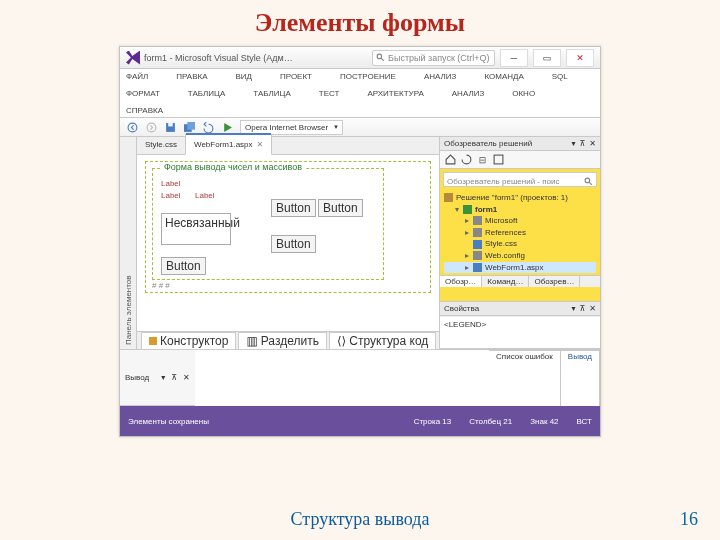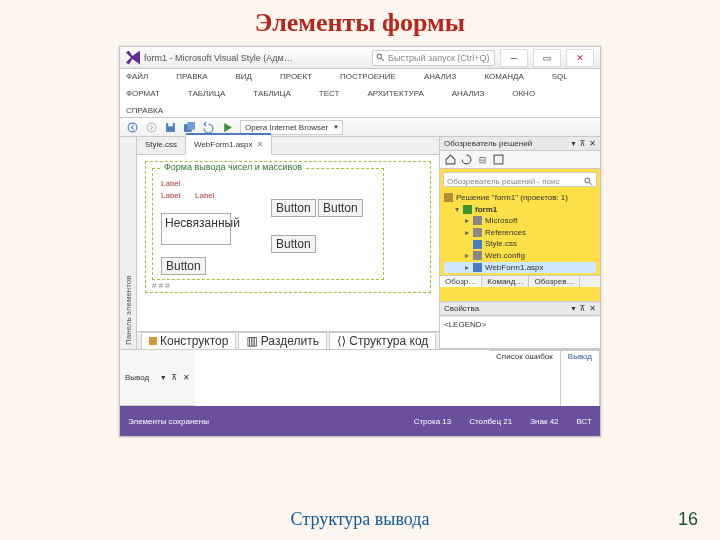--- a/index.html
+++ b/index.html
@@ -91,21 +91,21 @@
   .outhdr{font-size:8px;padding:2px 5px;border-bottom:1px solid var(--vs-border);display:flex;align-items:center;gap:6px;background:#f6f6f6}
   .outbody{flex:1}
   .outtabs{display:flex;font-size:8px;border-top:1px solid var(--vs-border)}
   .outtabs span{padding:1px 7px;border-right:1px solid var(--vs-border)}
   .outtabs .a{background:#fff;color:#2a5a9a}
   
   .status{height:30px;background:var(--vs-status);color:#fff;font-size:8px;display:flex;align-items:center;padding:0 8px;gap:18px}
   .status .sp{flex:1}
   
   .sfoot{position:absolute;bottom:10px;left:0;right:0;text-align:center;color:var(--footer);font-size:18px;font-family:Georgia,serif}
-  .pgnum{position:absolute;bottom:10px;right:22px;color:#14532d;font-size:18px;font-family:Liberation Sans, sans-serif}
+  .pgnum{position:absolute;bottom:10px;right:22px;color:#0369a1;font-size:18px;font-family:Liberation Serif, serif}
 </style>
 </head>
 <body>
 
 <div class="slide">
   <div class="title">Элементы формы</div>
 
 
   <div class="screenshot">
     <div class="winbar">

